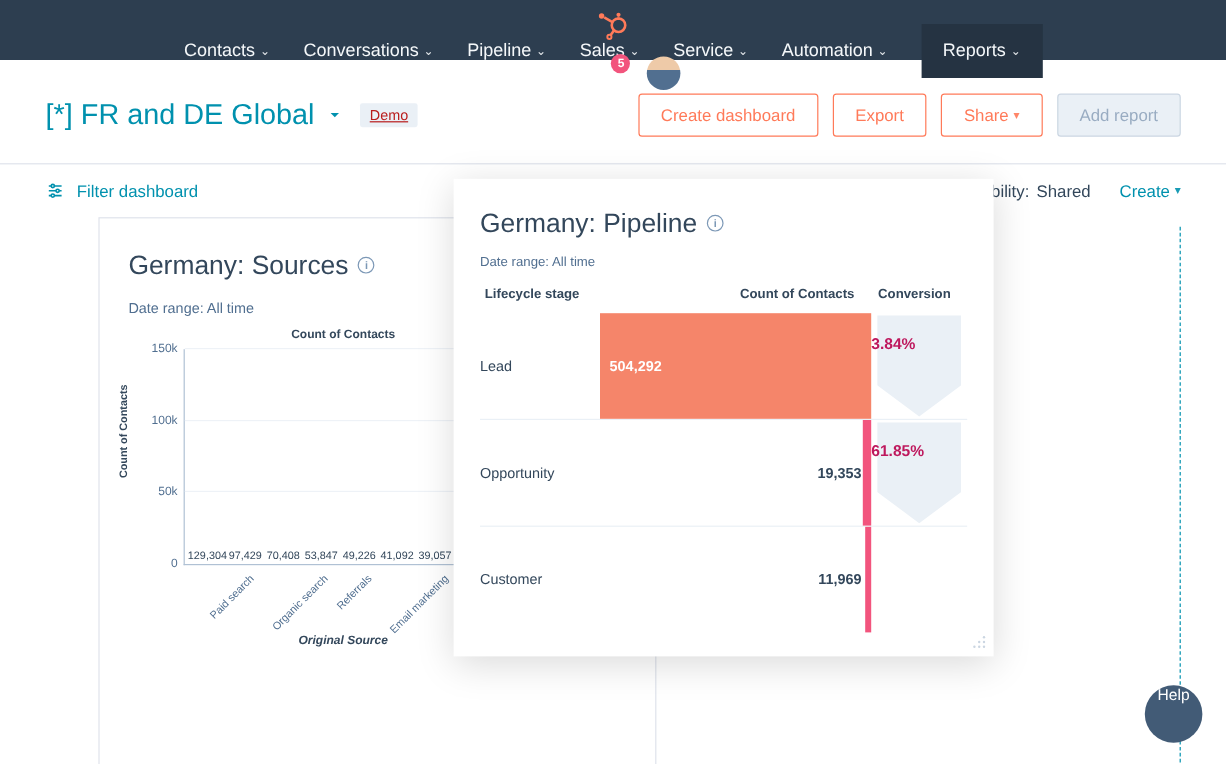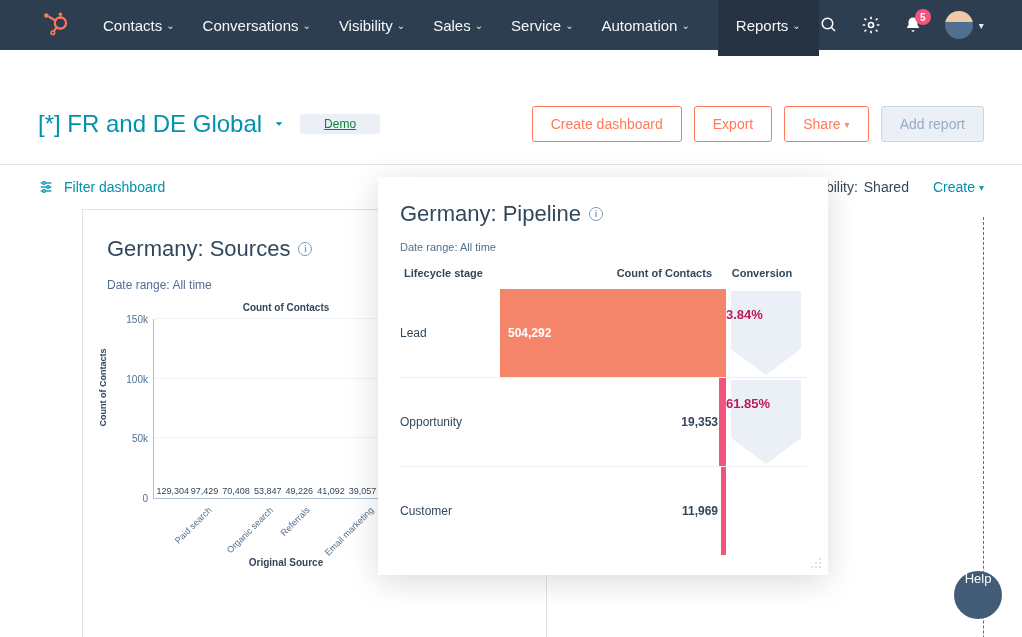--- a/index.html
+++ b/index.html
@@ -1,34 +1,34 @@
 <!DOCTYPE html>
 <html><head>
 <meta charset="utf-8">
 <style>
   * { box-sizing: border-box; margin: 0; padding: 0; }
   body { font-family: -apple-system, BlinkMacSystemFont, "Segoe UI", Helvetica, Arial, sans-serif; background: #fff; width: 1022px; height: 637px; overflow: hidden; position: relative; font-size: 14px; color: #33475b; }
 
   
-  .topnav { background: #2d3e50; height: 50px; display: flex; padding: 8px 10px; color: #fff; position: relative; }
+  .topnav { background: #2d3e50; height: 50px; display: flex; align-items: center; padding: 8px 10px; color: #fff; position: relative; flex-direction: column; }
   .logo { width: 30px; height: 30px; margin-left: 32px; margin-right: 35px; display:flex; align-items:center; justify-content:center;}
   .nav-items { display: flex; gap: 28px; flex: 1; }
   .nav-item { font-size: 15px; color:#f5f8fa; display:flex; align-items:center; gap:4px; cursor:pointer;}
   .nav-item.active { background:#253342; padding:14px 18px; margin:-14px 0;}
   .chev { font-size:10px; opacity:.9; }
   .nav-right { display:flex; align-items:center; gap:22px; padding-right:30px;}
   .nav-icon { width:20px; height:20px; display:flex; align-items:center; justify-content:center; cursor:pointer; position:relative;}
   .badge { position:absolute; top:-6px; right:-8px; background:#f2547d; color:#fff; border-radius:50%; width:16px; height:16px; font-size:10px; display:flex; align-items:center; justify-content:center; font-weight:600;}
   .avatar { width:28px; height:28px; border-radius:50%; background:#7c98b6; overflow:hidden; background:linear-gradient(#eecaa8 40%, #516f90 40%);}
 
   
-  .dash-head { display:flex; align-items:center; padding: 28px 38px 22px 38px; margin-top: 28px; }
+  .dash-head { display:flex; align-items:center; padding: 28px 38px 22px 38px; }
   .dash-title { font-size:24px; color:#0091ae; font-weight:400; display:flex; align-items:center; gap:10px;}
   .title-chev { color:#0091ae; }
-  .demo-tag { background:#eaf0f6; color:#15803d; font-size:12px; padding:3px 24px; border-radius:2px; margin-left:4px;text-decoration:underline;}
+  .demo-tag { background:#eaf0f6; color:#b91c1c; font-size:12px; padding:3px 8px; border-radius:2px; margin-left:4px;text-decoration:underline;}
   .dash-actions { margin-left:auto; display:flex; gap:12px;}
   .btn { border:1px solid #ff7a59; color:#ff7a59; background:#fff; padding:9px 18px; font-size:14px; border-radius:3px; cursor:pointer; display:flex; align-items:center; gap:4px;}
   .btn-disabled { border:1px solid #cbd6e2; background:#eaf0f6; color:#99acc2; cursor:default;}
   
   .dash-divider { border-top:1px solid #dfe3eb; }
 
   
   .filter-row { display:flex; align-items:center; padding:14px 38px; }
   .filter-left { display:flex; align-items:center; gap:10px; color:#0091ae; cursor:pointer;}
   .filter-right { margin-left:auto; display:flex; align-items:center; gap:6px;}
@@ -50,21 +50,21 @@
   .chart-title-top { font-size:10px; font-weight:700; text-align:center; margin-left:50px; margin-bottom:6px;}
   .plot { position:relative; height:180px; margin-left:52px; border-left:1px solid #b0c1d4; border-bottom:1px solid #b0c1d4; width:260px; display:flex; align-items:flex-end; gap:6px; padding:0 6px;}
   .ytick { position:absolute; right:100%; font-size:10px; color:#516f90; transform:translateY(50%); padding-right:6px;}
   .grid { position:absolute; left:0; right:0; border-top:1px solid #eef2f7; }
   .bar-wrap { flex:1; display:flex; flex-direction:column; align-items:center; position:relative;}
   .bar { width:100%; }
   .bar-label { position:absolute; bottom:100%; font-size:9px; color:#33475b; white-space:nowrap; margin-bottom:2px;}
   .xlabels { display:flex; margin-left:52px; width:260px; padding:0 6px;}
   .xlabel { flex:1; font-size:9px; color:#516f90; text-align:right; transform:rotate(-45deg); transform-origin:top right; white-space:nowrap; position:relative; top:6px;}
   .yaxis-label { position:absolute; left:2px; top:50%; transform:rotate(-90deg) translateX(20%); transform-origin:left; font-size:9px; font-weight:700; color:#33475b;}
-  .xaxis-label { text-align:center; font-size:10px; font-weight:700; margin-top:48px; margin-left:50px;}
+  .xaxis-label { text-align:center; font-size:10px; font-weight:700; margin-top:48px; margin-left:50px;font-style:italic;}
 
   
   .pipeline { position:absolute; left:378px; top:-32px; width:450px; background:#fff; box-shadow:0 6px 30px rgba(0,0,0,0.15); padding:24px 22px 20px 22px; z-index:10;}
   .pipe-date { font-size:11px; color:#516f90; margin-top:14px; margin-bottom:14px;}
   .funnel-head { display:flex; font-size:11px; font-weight:700; color:#33475b; padding:0 4px 10px 4px;}
   .fh1 { width:100px; }
   .fh2 { flex:1; text-align:right; padding-right:10px;}
   .fh3 { width:80px; text-align:center;}
   .funnel-row { display:flex; align-items:stretch; border-top:1px solid #eaf0f6;}
   .funnel-row.first { border-top:none;}
@@ -101,21 +101,21 @@
   <div class="nav-items" id="nav-items">
       <div class="nav-item">
         <span>Contacts</span>
         <span class="chev">⌄</span>
       </div>
       <div class="nav-item">
         <span>Conversations</span>
         <span class="chev">⌄</span>
       </div>
       <div class="nav-item">
-        <span>Visibility</span>
+        <span>Pipeline</span>
         <span class="chev">⌄</span>
       </div>
       <div class="nav-item">
         <span>Sales</span>
         <span class="chev">⌄</span>
       </div>
       <div class="nav-item">
         <span>Service</span>
         <span class="chev">⌄</span>
       </div>

